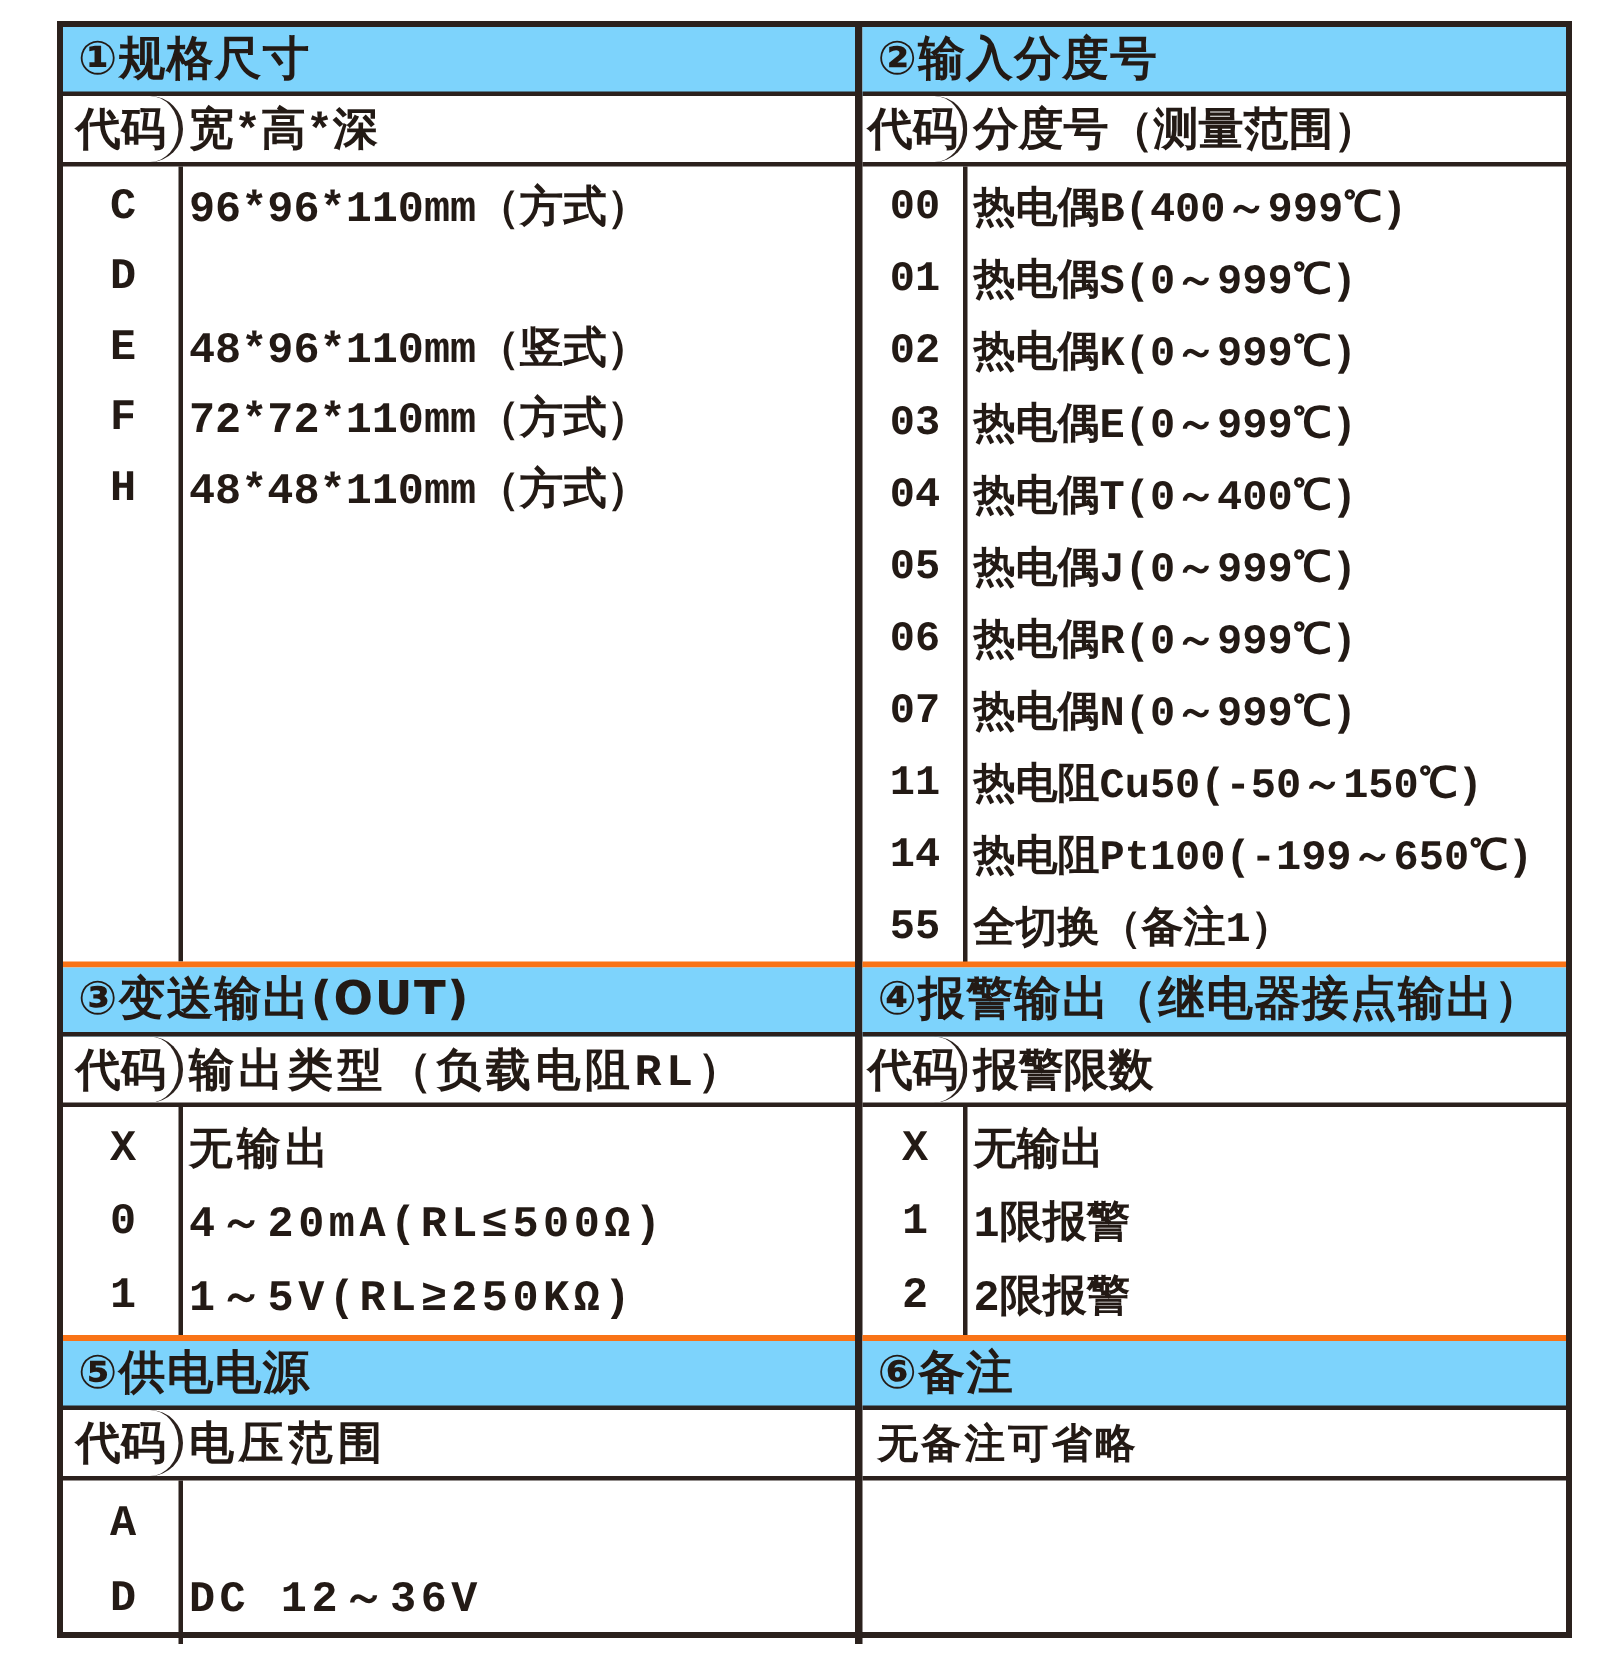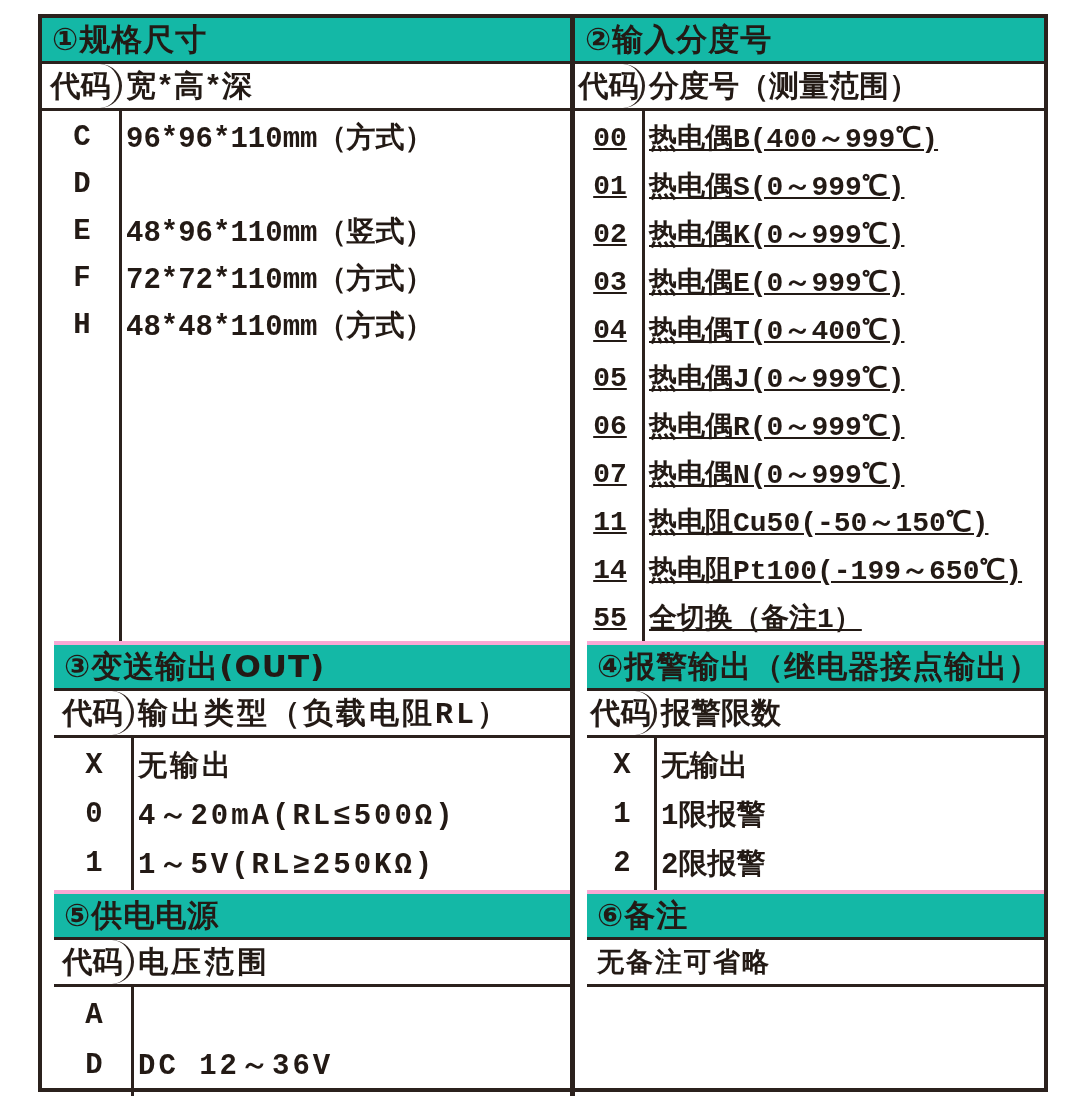--- a/index.html
+++ b/index.html
@@ -17,29 +17,29 @@
     width: 1010px; height: 1078px;
     border: 4px solid #2b211d;
     display: grid;
     grid-template-columns: 528px 5px 469px;
     background: #ffffff;
   }
   .mid-divider { background: #2b211d; }
   .half { display: flex; flex-direction: column; }
 
   .section { position: relative; display: flex; flex-direction: column; }
-  .section.sep { border-top: 4px solid #f9a8d4; margin-left: 12px; }
+  .section.sep { border-top: 4px solid #f97316; }
   .sec1 { height: 623px; }
   .sec3 { height: 249px; }
   .sec5 { height: 206px; }
 
   .band {
     height: 46px;
     flex: none;
-    background: #14b8a6;
+    background: #7dd3fc;
     border-bottom: 3px solid #2b211d;
     font-size: 31px;
     line-height: 42px;
     padding-left: 10px;
     letter-spacing: 1px;
     white-space: nowrap;
     font-family: "DejaVu Sans", "Liberation Sans", sans-serif;
   }
   .colhead {
     height: 47px;
@@ -71,21 +71,21 @@
   .data { flex: 1; position: relative; padding-top: 3px; }
   .data::before {
     content: "";
     position: absolute;
     left: 77px; top: 0; bottom: 0;
     width: 3px;
     background: #2b211d;
   }
   .right .data::before { left: 67px; }
   .row { display: flex; align-items: center; height: 47px; font-size: 29px; }
-  .sec2 .row { height: 48px; font-size: 28px; text-decoration: underline; }
+  .sec2 .row { height: 48px; font-size: 28px; }
   .sec3 .row, .sec4 .row { height: 49px; }
   .sec5 .row { height: 50px; }
   .spaced .valcell { letter-spacing: 3px; }
 
   .note-row {
     height: 47px;
     flex: none;
     border-bottom: 3px solid #2b211d;
     display: flex;
     align-items: center;

